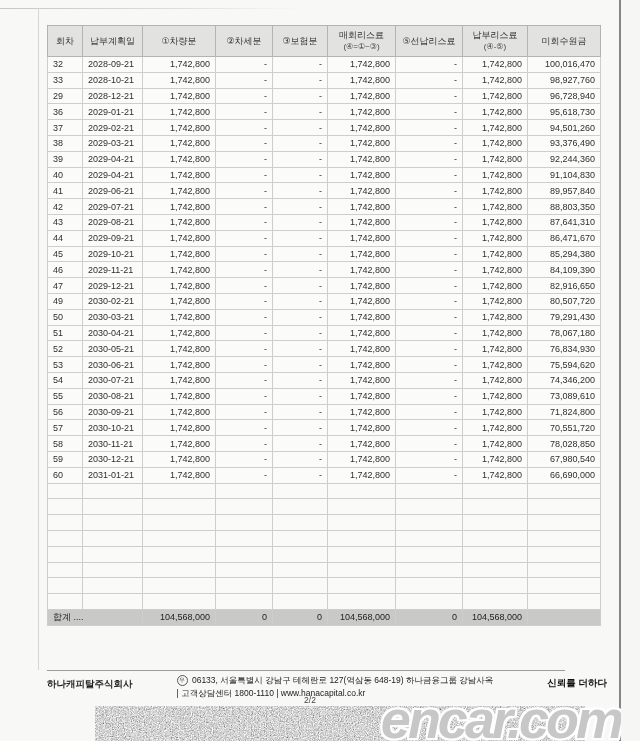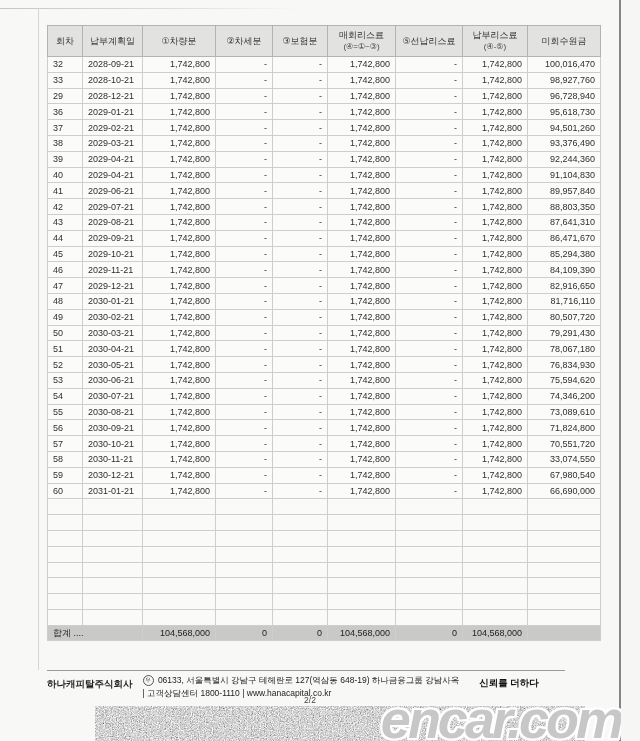--- a/index.html
+++ b/index.html
@@ -30,21 +30,21 @@
   }
   td.c{}
   td.r{text-align:right;}
   td.l{text-align:left;}
   tr.empty td{background:#fafaf9;}
   tfoot td{
     background:#c9c9c7 !important;border:1px solid #a3a3a1;border-top:1px solid #8f8f8d;
     height:17px;font-size:9px;color:#222;
   }
   .footer-rule{position:absolute;left:47px;top:670px;width:518px;height:1px;background:#9c9c9a;}
-  .footer{position:absolute;left:47px;top:674px;width:560px;display:flex;align-items:flex-start;}
+  .footer{position:absolute;left:47px;top:674px;width:560px;display:flex;align-items:flex-start;justify-content:space-between;}
   .company{font-weight:bold;font-size:9.5px;color:#1d1d1d;padding-top:4px;white-space:nowrap;}
   .addr{margin-left:10px;font-size:8.5px;color:#222;line-height:13px;white-space:nowrap;}
   .postal-circle{
     display:inline-block;width:9px;height:9px;border:1px solid #555;border-radius:50%;
     font-size:6px;line-height:9px;text-align:center;vertical-align:1px;margin-right:2px;color:#333;
   }
   .slogan{margin-left:20px;font-weight:bold;font-size:9.5px;color:#111;padding-top:3px;white-space:nowrap;}
   .page-num{position:absolute;left:0;top:695px;width:620px;text-align:center;font-size:8.5px;color:#444;}
   .noise{position:absolute;left:95px;top:706px;width:490px;height:35px;}
   .watermark{
@@ -258,31 +258,20 @@
           <td class="c">2029-12-21</td>
           <td class="r">1,742,800</td>
           <td class="r">-</td>
           <td class="r">-</td>
           <td class="r">1,742,800</td>
           <td class="r">-</td>
           <td class="r">1,742,800</td>
           <td class="r">82,916,650</td>
         </tr>
         <tr>
-          <td class="c">48</td>
-          <td class="c">2030-01-21</td>
-          <td class="r">1,742,800</td>
-          <td class="r">-</td>
-          <td class="r">-</td>
-          <td class="r">1,742,800</td>
-          <td class="r">-</td>
-          <td class="r">1,742,800</td>
-          <td class="r">81,716,110</td>
-        </tr>
-        <tr>
           <td class="c">49</td>
           <td class="c">2030-02-21</td>
           <td class="r">1,742,800</td>
           <td class="r">-</td>
           <td class="r">-</td>
           <td class="r">1,742,800</td>
           <td class="r">-</td>
           <td class="r">1,742,800</td>
           <td class="r">80,507,720</td>
         </tr>
@@ -376,21 +365,21 @@
         </tr>
         <tr>
           <td class="c">58</td>
           <td class="c">2030-11-21</td>
           <td class="r">1,742,800</td>
           <td class="r">-</td>
           <td class="r">-</td>
           <td class="r">1,742,800</td>
           <td class="r">-</td>
           <td class="r">1,742,800</td>
-          <td class="r">33,074,550</td>
+          <td class="r">78,028,850</td>
         </tr>
         <tr>
           <td class="c">59</td>
           <td class="c">2030-12-21</td>
           <td class="r">1,742,800</td>
           <td class="r">-</td>
           <td class="r">-</td>
           <td class="r">1,742,800</td>
           <td class="r">-</td>
           <td class="r">1,742,800</td>

